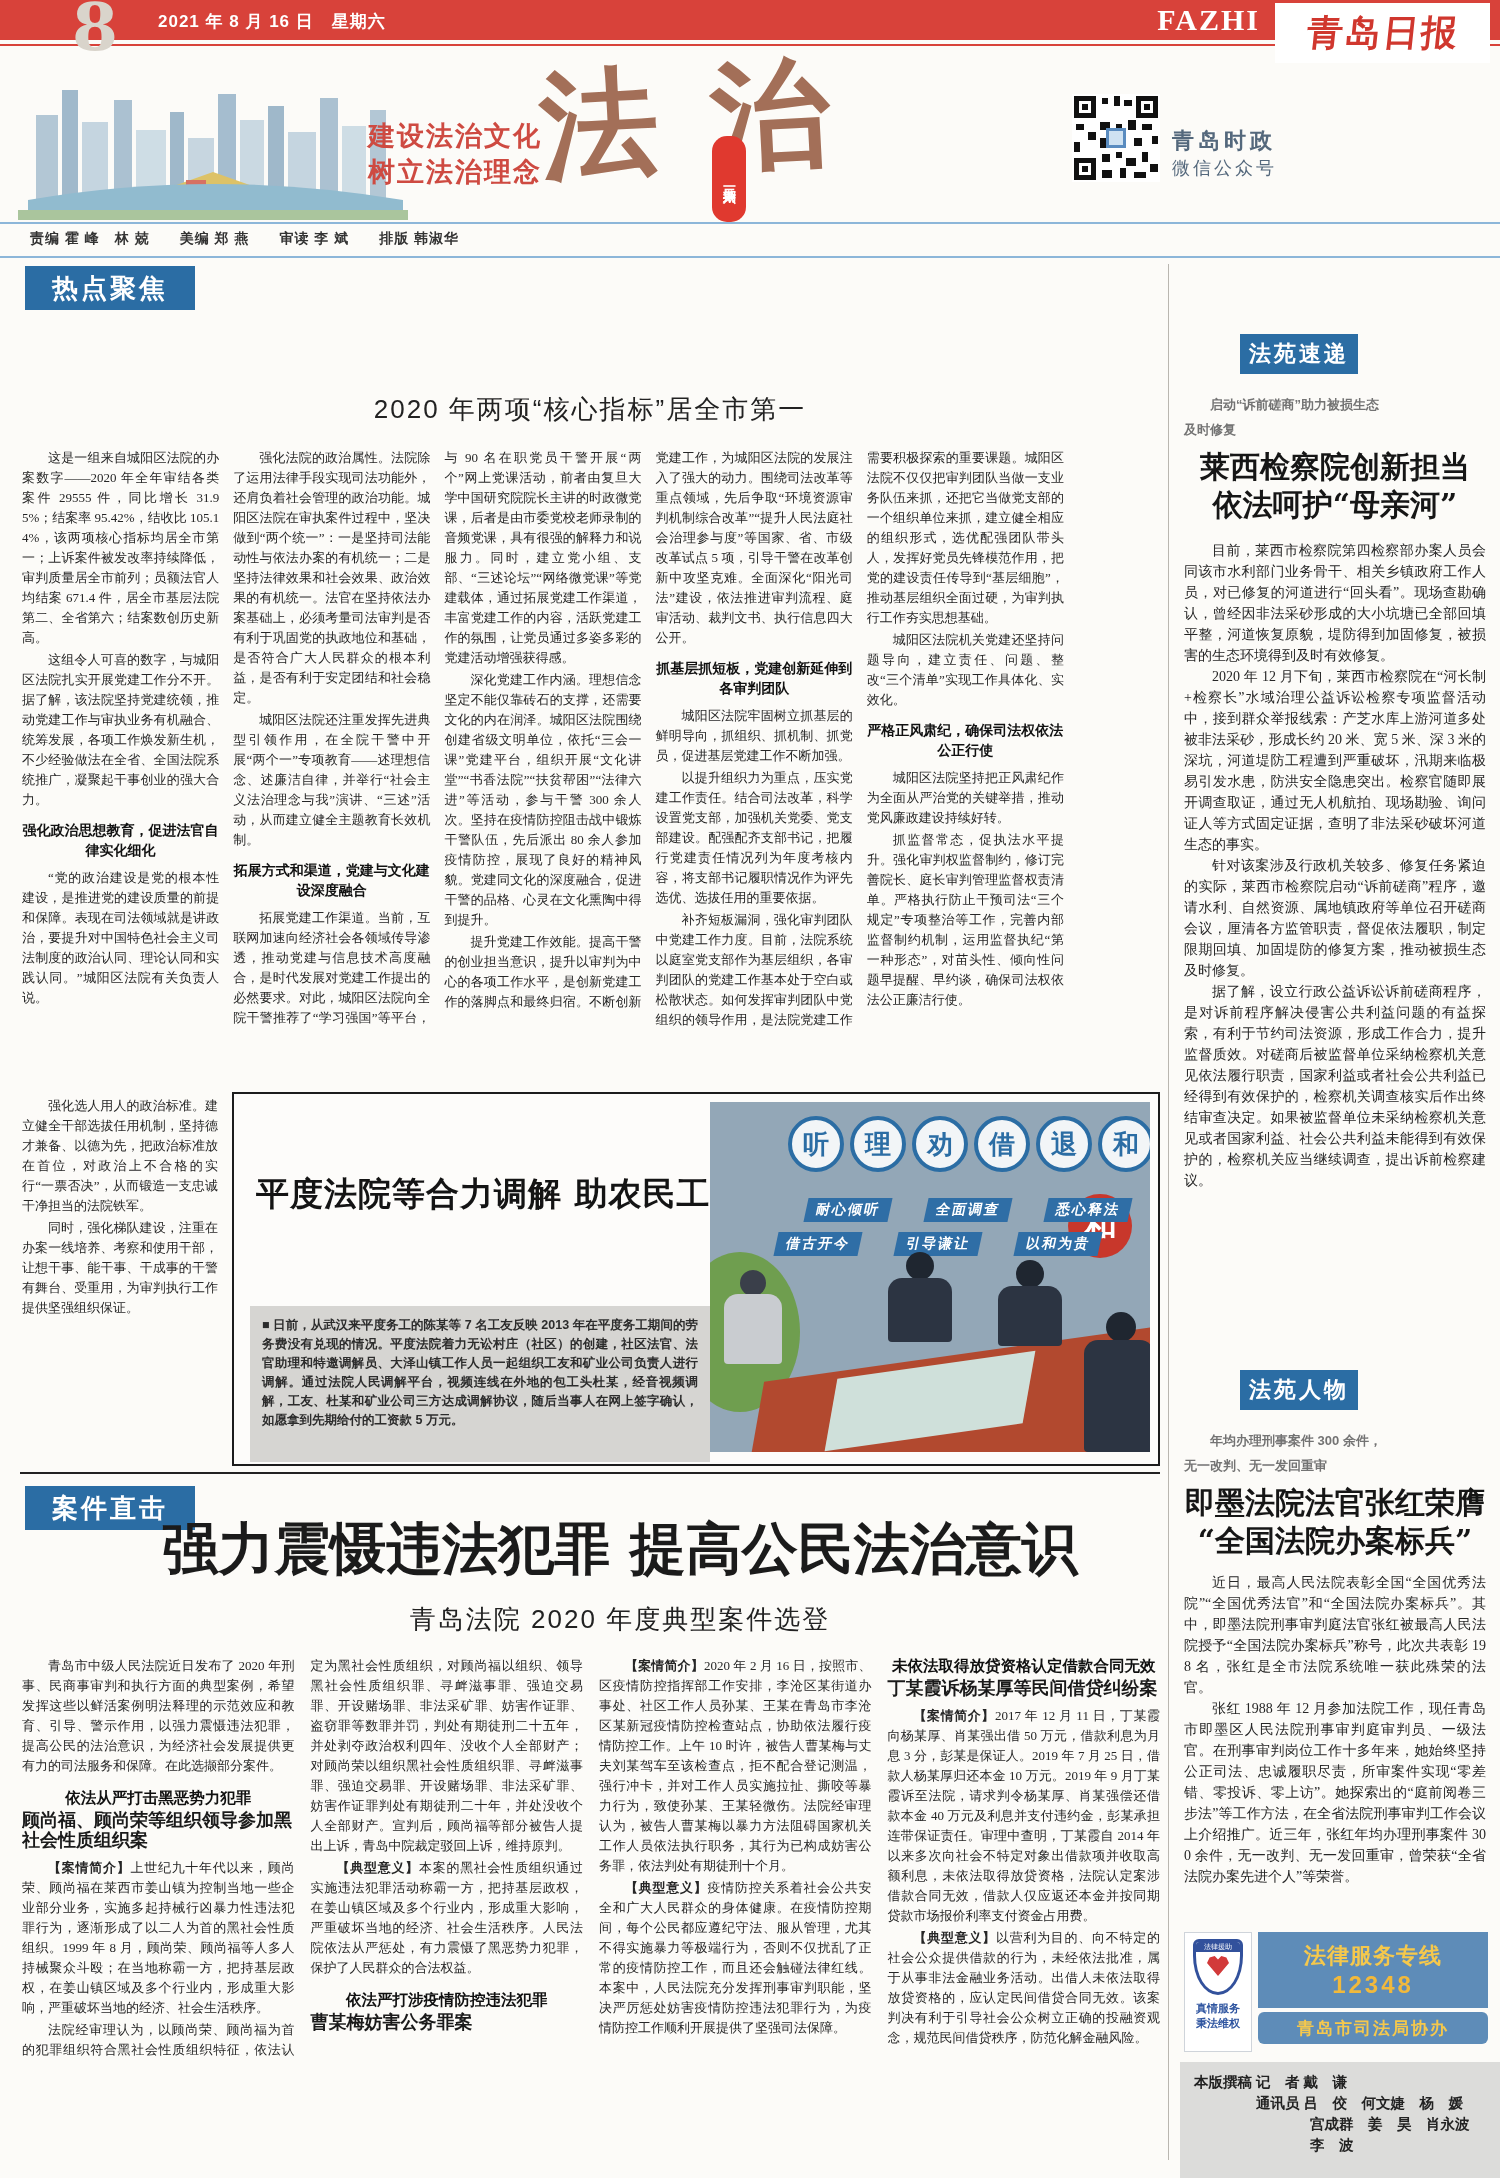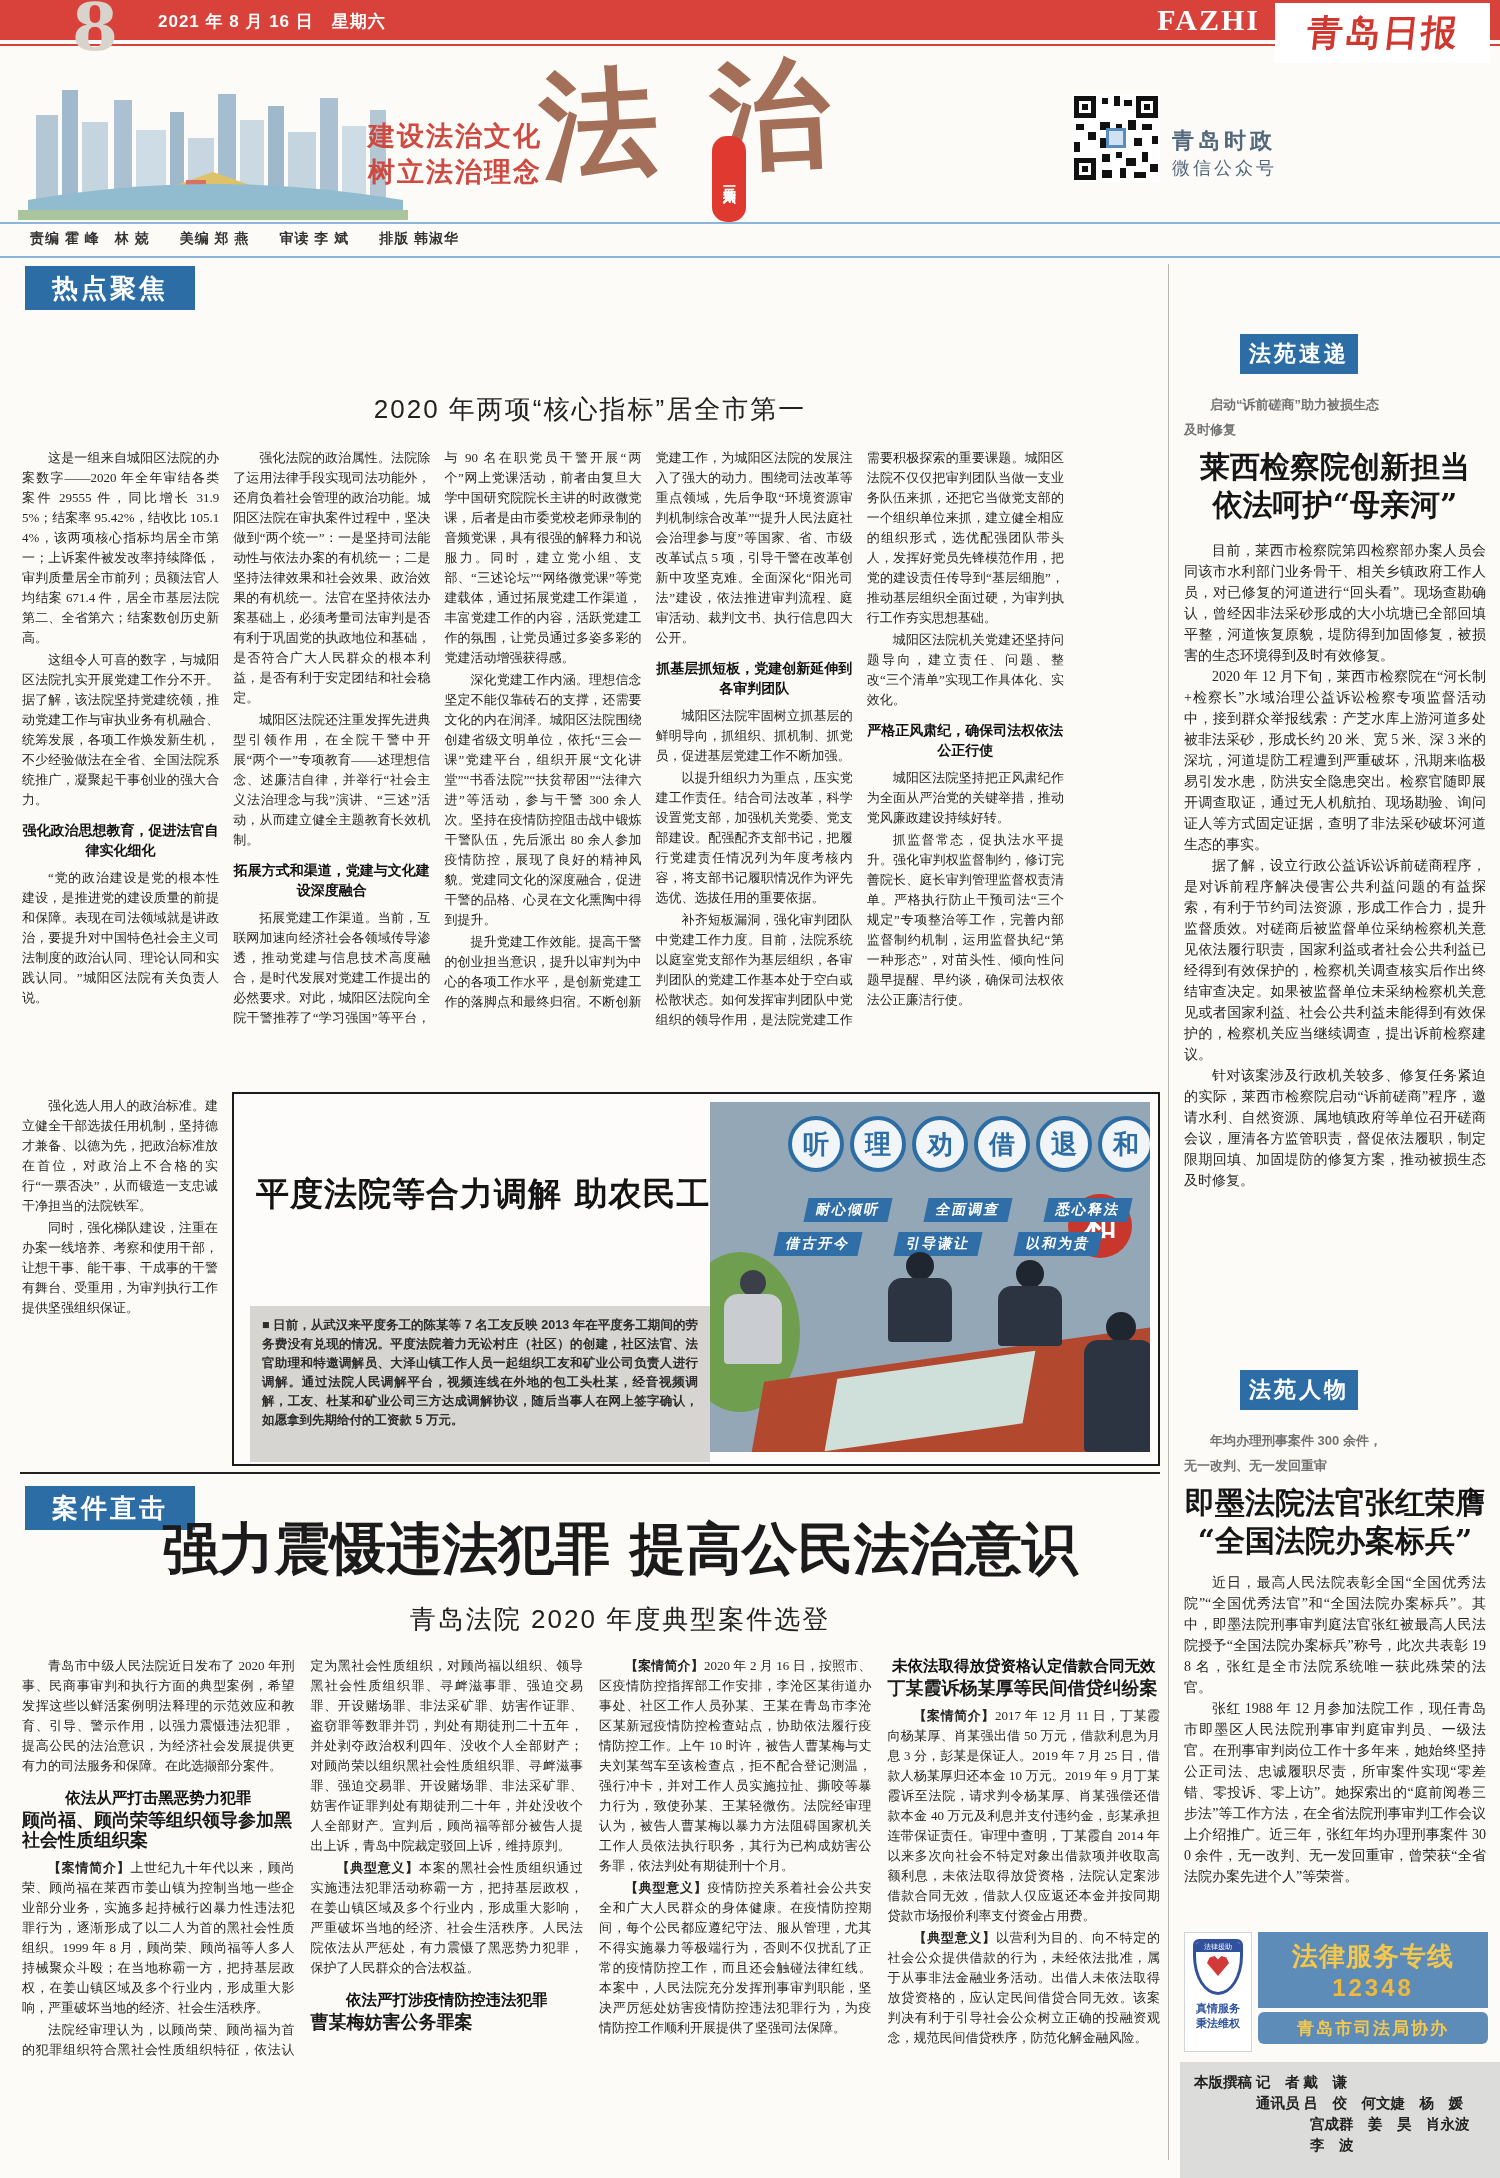--- a/index.html
+++ b/index.html
@@ -104,21 +104,21 @@
            border:1px solid #cfd4da;display:flex;flex-direction:column;align-items:center;padding-top:6px;}
   .hl-shield{width:44px;height:50px;background:#fff;border:3px solid #32519c;border-radius:6px 6px 50% 50%/6px 6px 70% 70%;
              display:flex;flex-direction:column;align-items:center;overflow:hidden;}
   .hl-shield .cap{width:100%;background:#32519c;color:#fff;font-size:7px;text-align:center;
                   font-family:"Liberation Sans",sans-serif;line-height:10px;}
   .hl-heart{width:22px;height:20px;background:#d23a3a;margin-top:4px;clip-path:polygon(50% 100%,0 35%,12% 8%,35% 0,50% 18%,65% 0,88% 8%,100% 35%);}
   .hl-slogan{margin-top:6px;font-size:11px;line-height:15px;font-weight:900;color:#2f55a0;
              font-family:"DejaVu Serif",serif;text-align:center;}
   .hl-main{position:absolute;left:1258px;top:1932px;width:230px;height:76px;background:#5e8cb8;
            display:flex;flex-direction:column;align-items:center;justify-content:center;}
-  .hl-title{font-size:26px;font-weight:900;color:#f5c84c;font-family:"DejaVu Serif",serif;letter-spacing:1px;}
+  .hl-title{font-size:22px;font-weight:900;color:#f5c84c;font-family:"DejaVu Serif",serif;letter-spacing:1px;}
   .hl-number{font-size:24px;font-weight:900;color:#f1b93c;font-family:"Liberation Sans",sans-serif;letter-spacing:3px;}
   .hl-sub{position:absolute;left:1258px;top:2012px;width:230px;height:32px;background:#5e8cb8;
           display:flex;align-items:center;justify-content:center;font-size:17px;font-weight:700;
           color:#f5c84c;font-family:"DejaVu Serif",serif;letter-spacing:2px;border-radius:6px;}
   
   .credits{position:absolute;left:1180px;top:2062px;width:300px;height:96px;background:#dcdcda;
            padding:10px 14px;font-size:14.5px;line-height:21px;font-weight:700;color:#222;
            font-family:"Liberation Sans",sans-serif;}
   .credits div{white-space:pre;}
 </style>
@@ -294,22 +294,22 @@
     <span class="ind">启动“诉前磋商”助力被损生态</span>
     <span>及时修复</span>
   </div>
   <div class="sb-headline" style="left:1180px;top:448px;">
     <div>莱西检察院创新担当</div>
     <div>依法呵护“母亲河”</div>
   </div>
   <div class="sb-body" style="top:540px;height:790px;">
     <p>目前，莱西市检察院第四检察部办案人员会同该市水利部门业务骨干、相关乡镇政府工作人员，对已修复的河道进行“回头看”。现场查勘确认，曾经因非法采砂形成的大小坑塘已全部回填平整，河道恢复原貌，堤防得到加固修复，被损害的生态环境得到及时有效修复。</p>
     <p>2020 年 12 月下旬，莱西市检察院在“河长制+检察长”水域治理公益诉讼检察专项监督活动中，接到群众举报线索：产芝水库上游河道多处被非法采砂，形成长约 20 米、宽 5 米、深 3 米的深坑，河道堤防工程遭到严重破坏，汛期来临极易引发水患，防洪安全隐患突出。检察官随即展开调查取证，通过无人机航拍、现场勘验、询问证人等方式固定证据，查明了非法采砂破坏河道生态的事实。</p>
+    <p>针对该案涉及行政机关较多、修复任务紧迫的实际，莱西市检察院启动“诉前磋商”程序，邀请水利、自然资源、属地镇政府等单位召开磋商会议，厘清各方监管职责，督促依法履职，制定限期回填、加固堤防的修复方案，推动被损生态及时修复。</p>
     <p>据了解，设立行政公益诉讼诉前磋商程序，是对诉前程序解决侵害公共利益问题的有益探索，有利于节约司法资源，形成工作合力，提升监督质效。对磋商后被监督单位采纳检察机关意见依法履行职责，国家利益或者社会公共利益已经得到有效保护的，检察机关调查核实后作出终结审查决定。如果被监督单位未采纳检察机关意见或者国家利益、社会公共利益未能得到有效保护的，检察机关应当继续调查，提出诉前检察建议。</p>
-    <p>针对该案涉及行政机关较多、修复任务紧迫的实际，莱西市检察院启动“诉前磋商”程序，邀请水利、自然资源、属地镇政府等单位召开磋商会议，厘清各方监管职责，督促依法履职，制定限期回填、加固堤防的修复方案，推动被损生态及时修复。</p>
   </div>
 
   <div class="badge" style="left:1240px;top:1370px;width:118px;height:40px;font-size:22px;">法苑人物</div>
   <div class="sb-kicker" style="left:1184px;top:1428px;">
     <span class="ind">年均办理刑事案件 300 余件，</span>
     <span>无一改判、无一发回重审</span>
   </div>
   <div class="sb-headline" style="left:1180px;top:1484px;">
     <div>即墨法院法官张红荣膺</div>
     <div>“全国法院办案标兵”</div>

